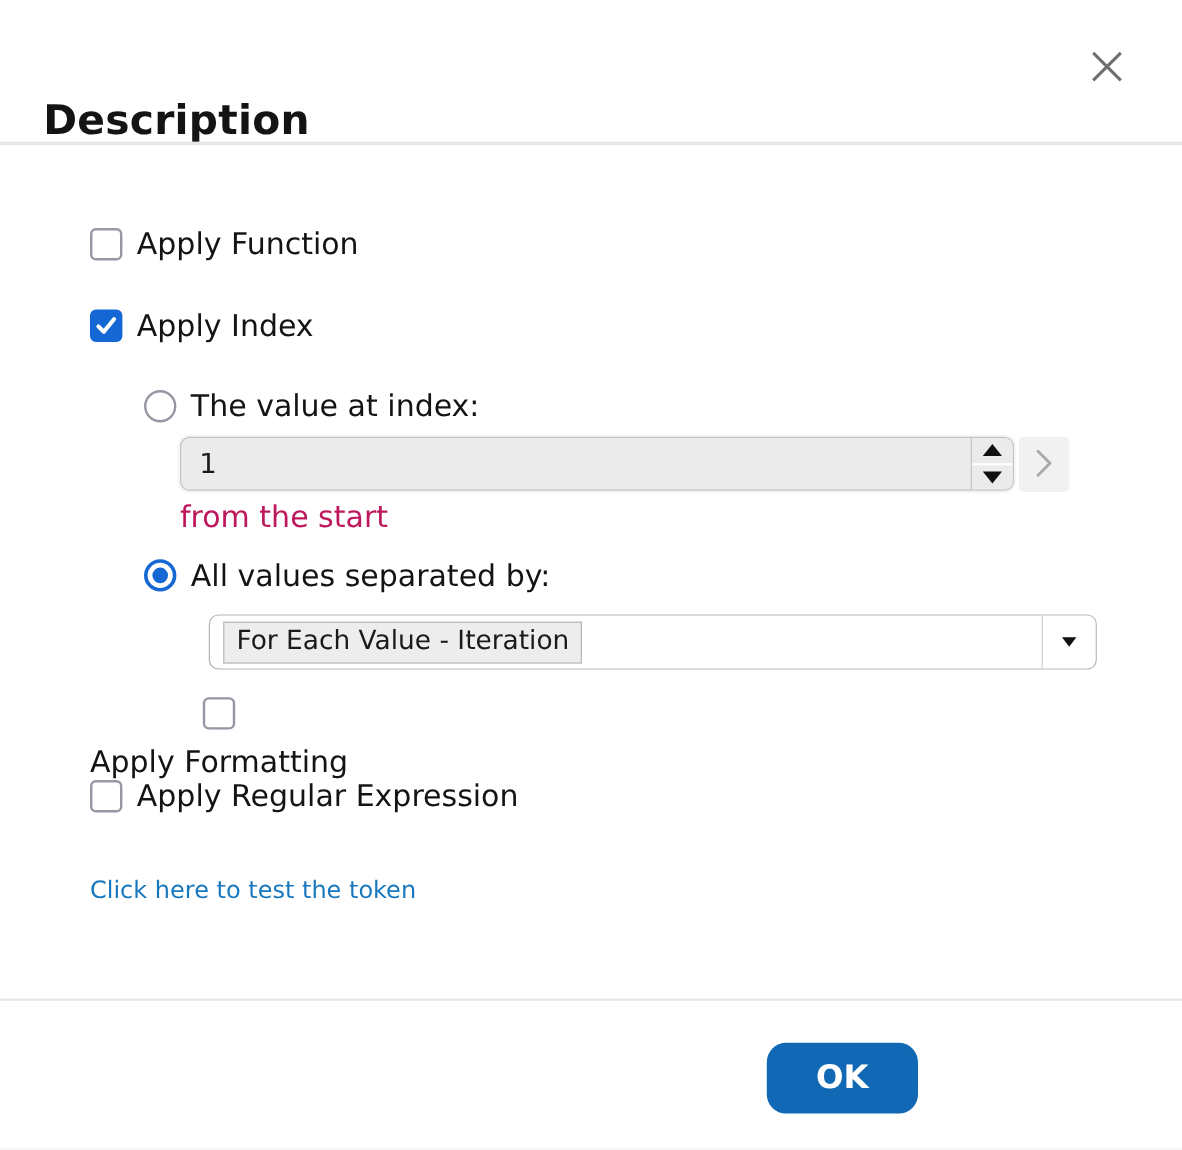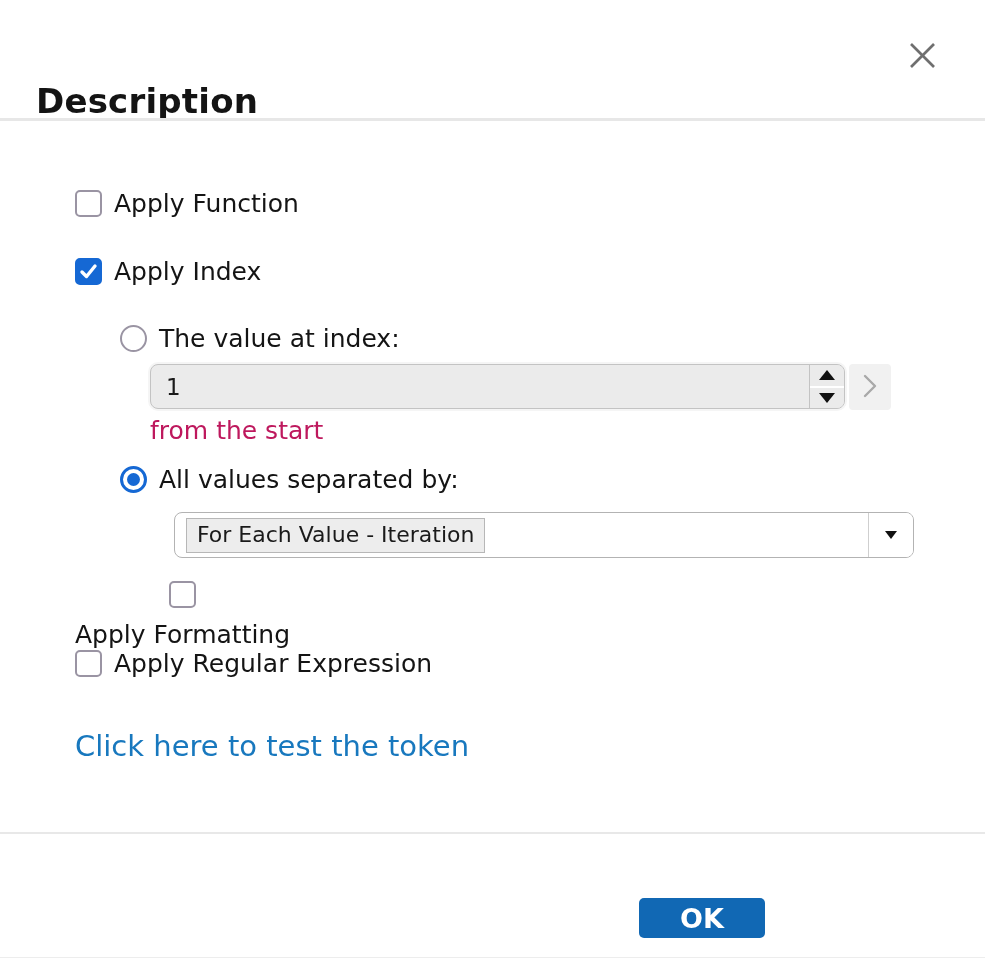--- a/index.html
+++ b/index.html
@@ -59,26 +59,26 @@
               display:flex; align-items:stretch; overflow:hidden;margin-left:24px; }
   .combo-body { flex:1; display:flex; align-items:center; padding-left:11px; }
   .token-chip { background:#ededed; border:1px solid #b7b7b7; padding:3px 10px 5px 10px;
                 font-size:22px; color:#1a1a1a; }
   .combo-drop { width:45px; border-left:1px solid #cfcfcf; display:flex; align-items:center;
                 justify-content:center; background:#fff; cursor:pointer; }
   .tri-dd { width:0; height:0; border-left:6px solid transparent; border-right:6px solid transparent;
             border-top:8px solid #111; }
 
   
-  .test-link { position:absolute; left:75px; top:729px; font-size:29px; color:#1878be;
+  .test-link { position:absolute; left:75px; top:729px; font-size:20px; color:#1878be;
                text-decoration:none; cursor:pointer; }
 
   
   .footer-divider { position:absolute; left:0; top:832px; width:985px; height:2px; background:#e8e8e8; }
-  .btn { position:absolute; top:898px; height:40px; border:none; border-radius:5px;
+  .btn { position:absolute; top:869px; height:59px; border:none; border-radius:16px;
          font-size:27px; font-weight:700; cursor:pointer;
          font-family:"DejaVu Sans","Liberation Sans",sans-serif; }
   .btn-ok { left:639px; width:126px; background:#1168b4; color:#ffffff; }
   .btn-cancel { left:787px; width:144px; background:#e3e7ea; color:#2b2b2b; }
 </style>
 </head>
 <body>
 
 <div class="dialog">
 

